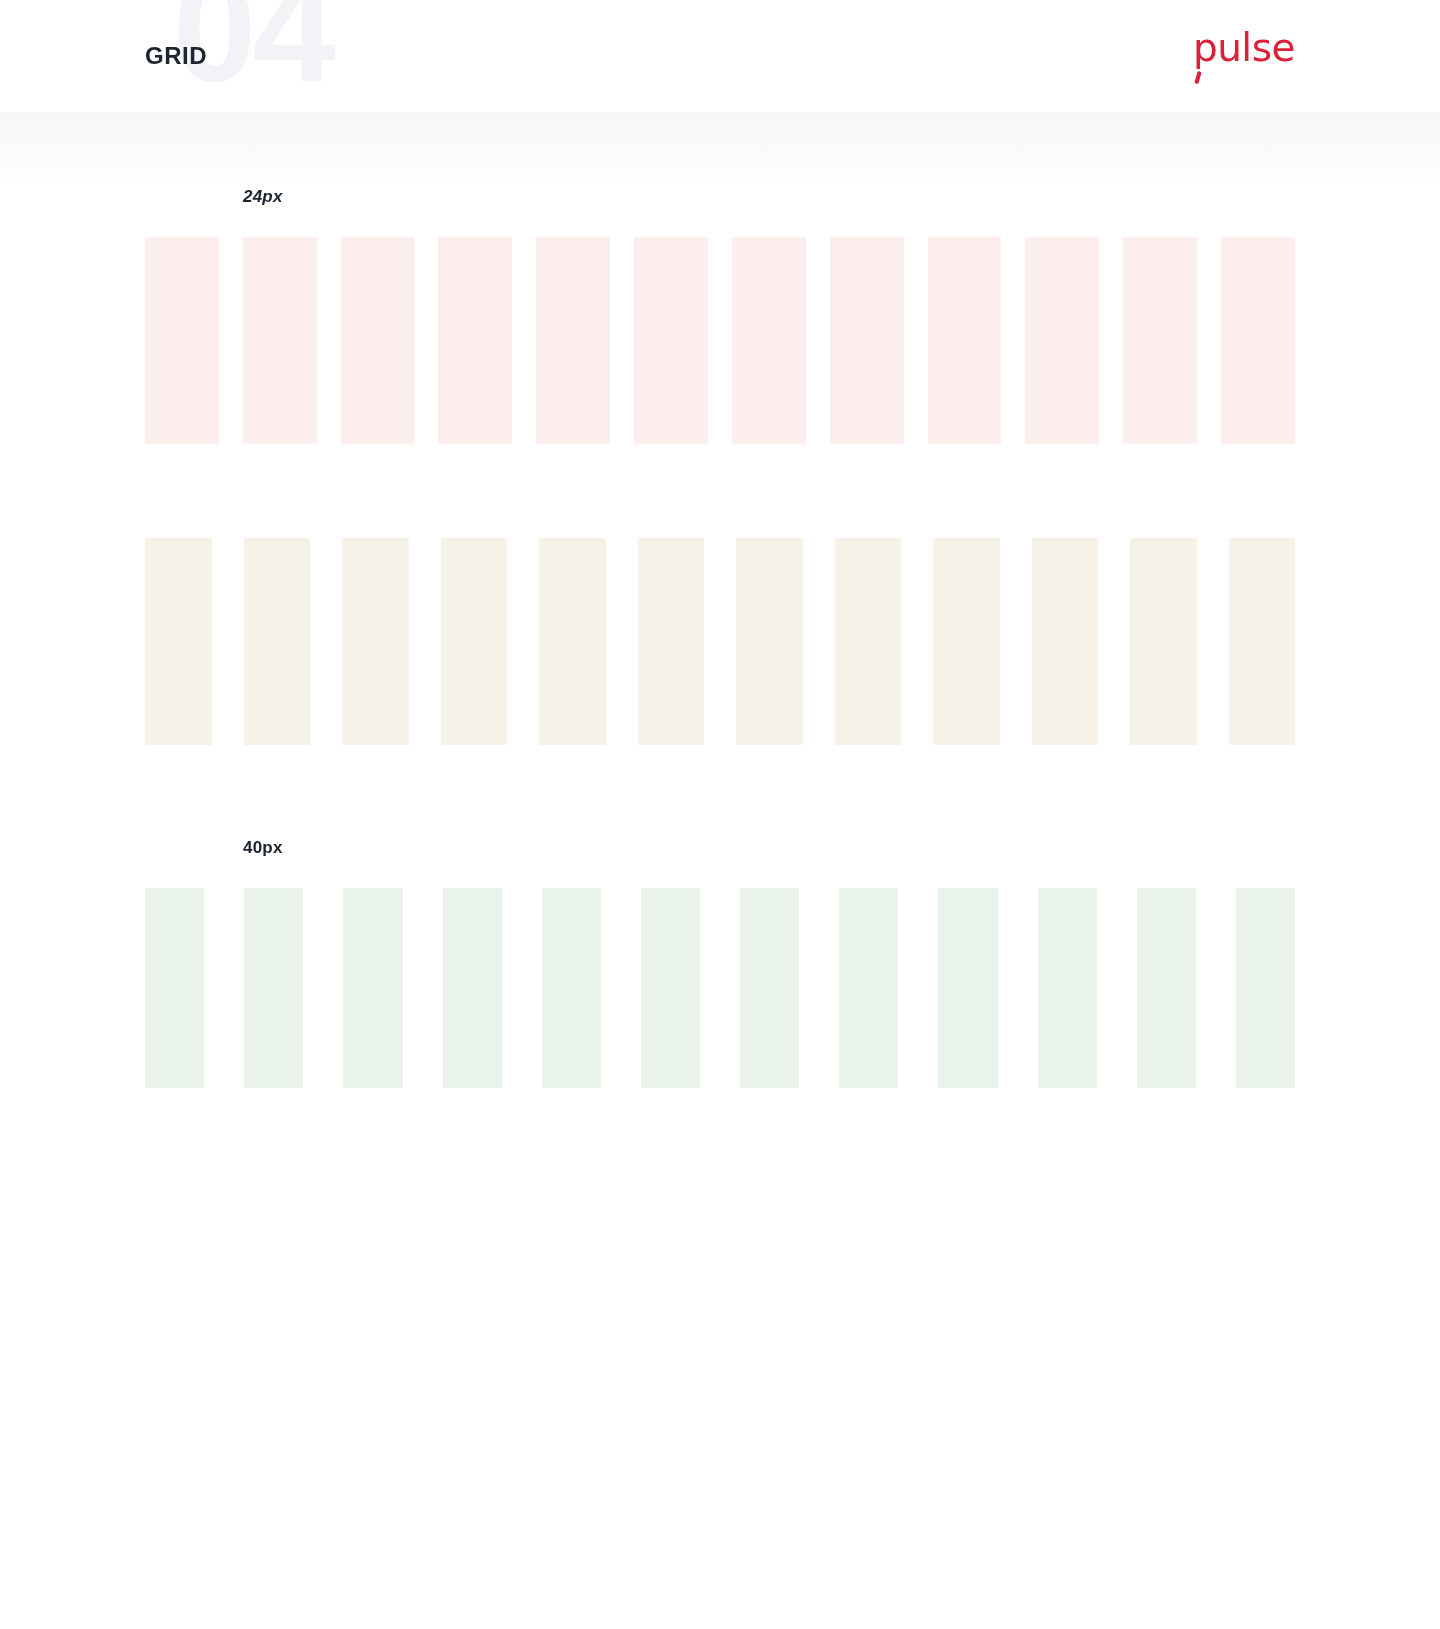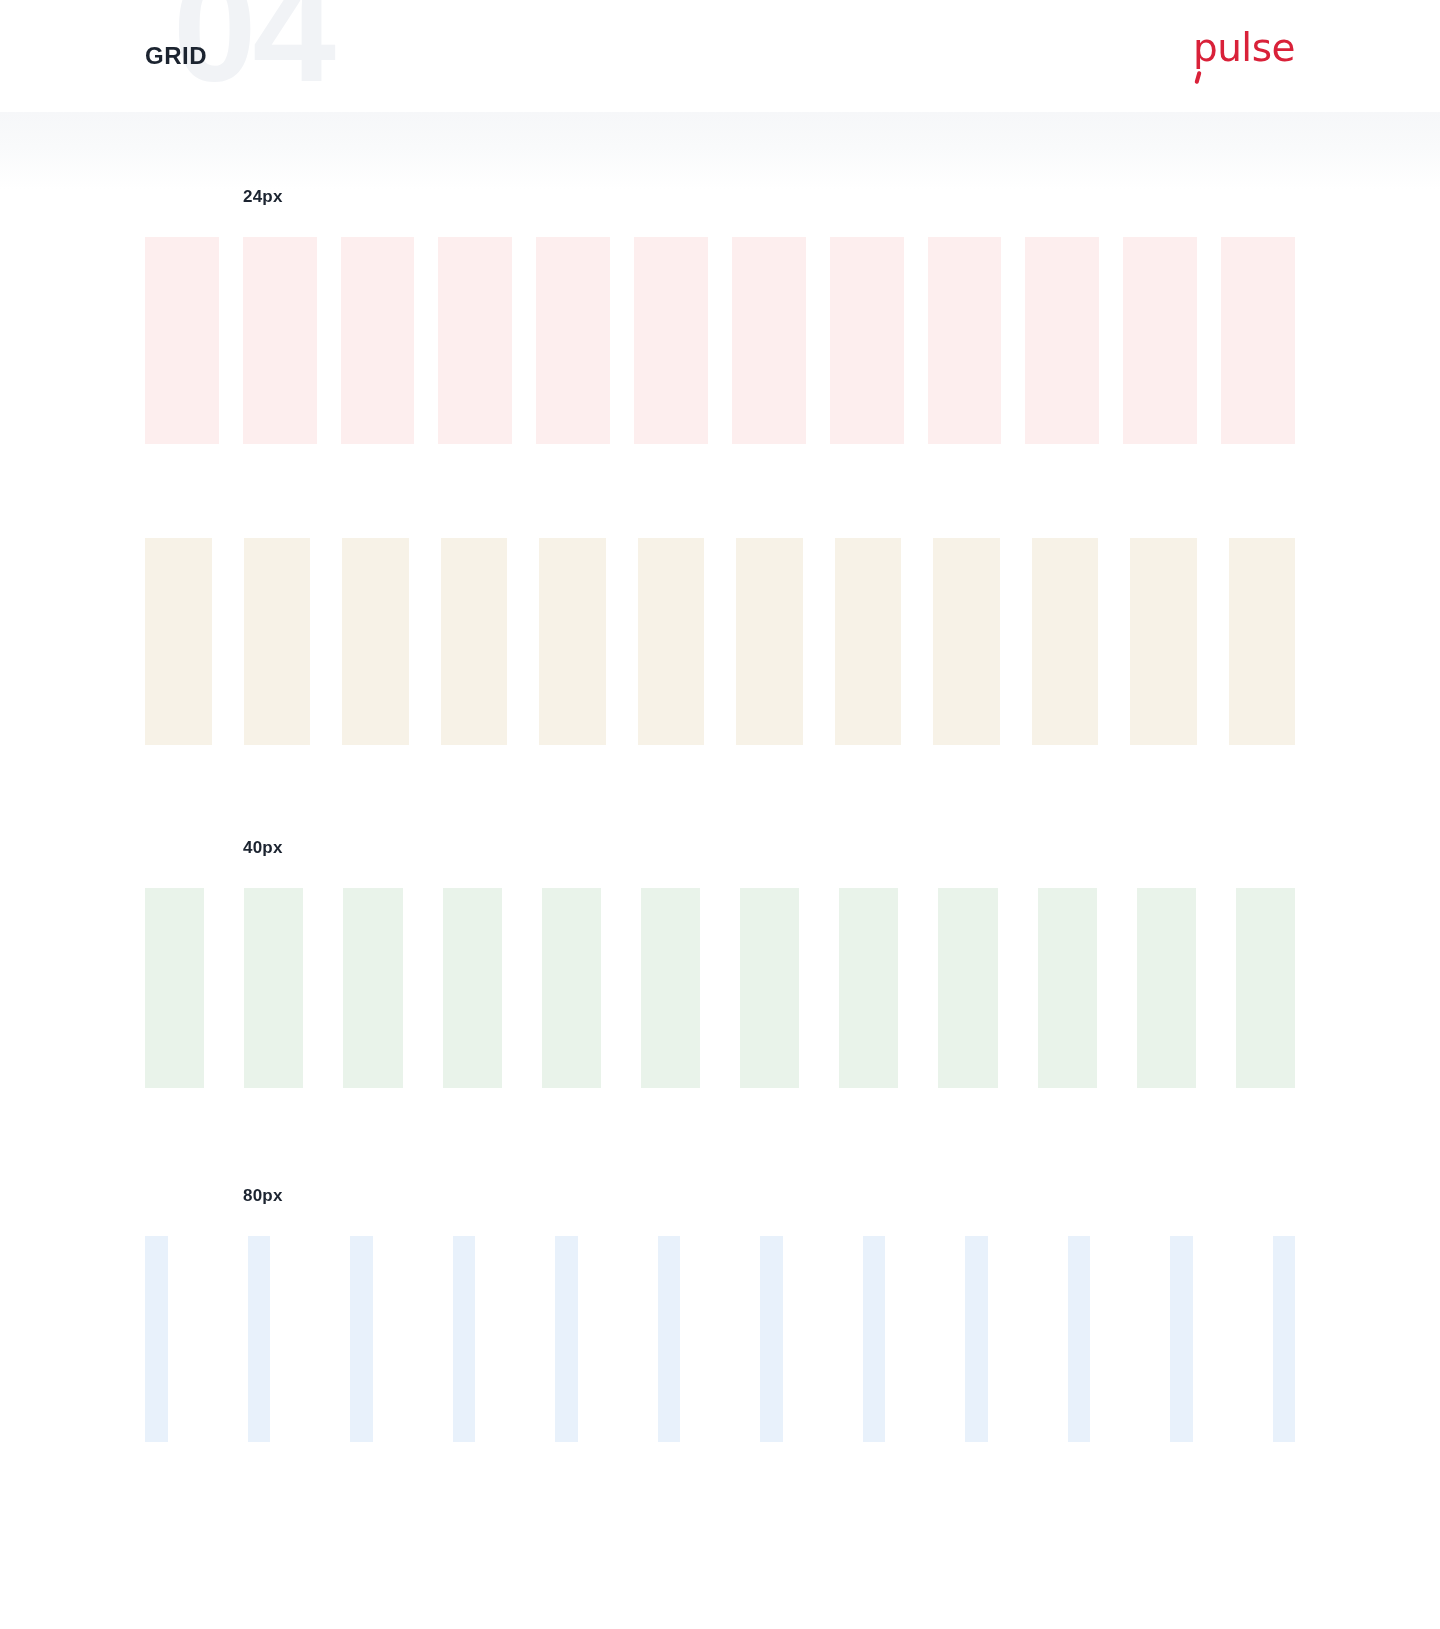--- a/index.html
+++ b/index.html
@@ -153,21 +153,21 @@
     flex: 1 1 0;
     height: 100%;
   }
 
   
   .grid-section[data-row="0"] .grid-track { gap: 24px; height: 207px; }
   .grid-section[data-row="1"] .grid-track { gap: 32px; height: 207px; }
   .grid-section[data-row="2"] .grid-track { gap: 40px; height: 200px; }
   .grid-section[data-row="3"] .grid-track { gap: 80px; height: 206px; }
 
-  .grid-section[data-row="0"] { margin-bottom: 94px; }
+  .grid-section[data-row="0"] { margin-bottom: 94px; font-style: italic; }
   .grid-section[data-row="1"] { margin-bottom: 94px; }
   .grid-section[data-row="2"] { margin-bottom: 99px; }
   .grid-section[data-row="3"] { margin-bottom: 0; }
 </style>
 </head>
 <body>
 
 <div class="page">
 
   <div class="header">
@@ -238,32 +238,15 @@
         <div class="grid-col" style="background: rgb(233, 243, 234);"></div>
         <div class="grid-col" style="background: rgb(233, 243, 234);"></div>
         <div class="grid-col" style="background: rgb(233, 243, 234);"></div>
         <div class="grid-col" style="background: rgb(233, 243, 234);"></div>
         <div class="grid-col" style="background: rgb(233, 243, 234);"></div>
         <div class="grid-col" style="background: rgb(233, 243, 234);"></div>
         <div class="grid-col" style="background: rgb(233, 243, 234);"></div>
       </div>
     </section>
 
-    <section class="grid-section" data-row="3">
-      <div class="grid-label">80px</div>
-      <div class="grid-track" style="gap: 80px; height: 206px;">
-        <div class="grid-col" style="background: rgb(232, 241, 251);"></div>
-        <div class="grid-col" style="background: rgb(232, 241, 251);"></div>
-        <div class="grid-col" style="background: rgb(232, 241, 251);"></div>
-        <div class="grid-col" style="background: rgb(232, 241, 251);"></div>
-        <div class="grid-col" style="background: rgb(232, 241, 251);"></div>
-        <div class="grid-col" style="background: rgb(232, 241, 251);"></div>
-        <div class="grid-col" style="background: rgb(232, 241, 251);"></div>
-        <div class="grid-col" style="background: rgb(232, 241, 251);"></div>
-        <div class="grid-col" style="background: rgb(232, 241, 251);"></div>
-        <div class="grid-col" style="background: rgb(232, 241, 251);"></div>
-        <div class="grid-col" style="background: rgb(232, 241, 251);"></div>
-        <div class="grid-col" style="background: rgb(232, 241, 251);"></div>
-      </div>
-    </section>
 
   </div>
 </div>
 
 </body></html>

